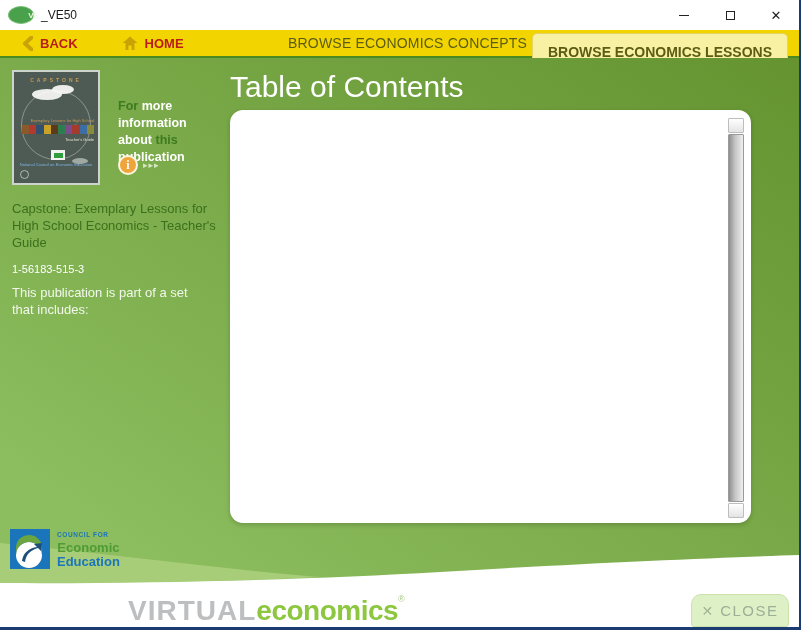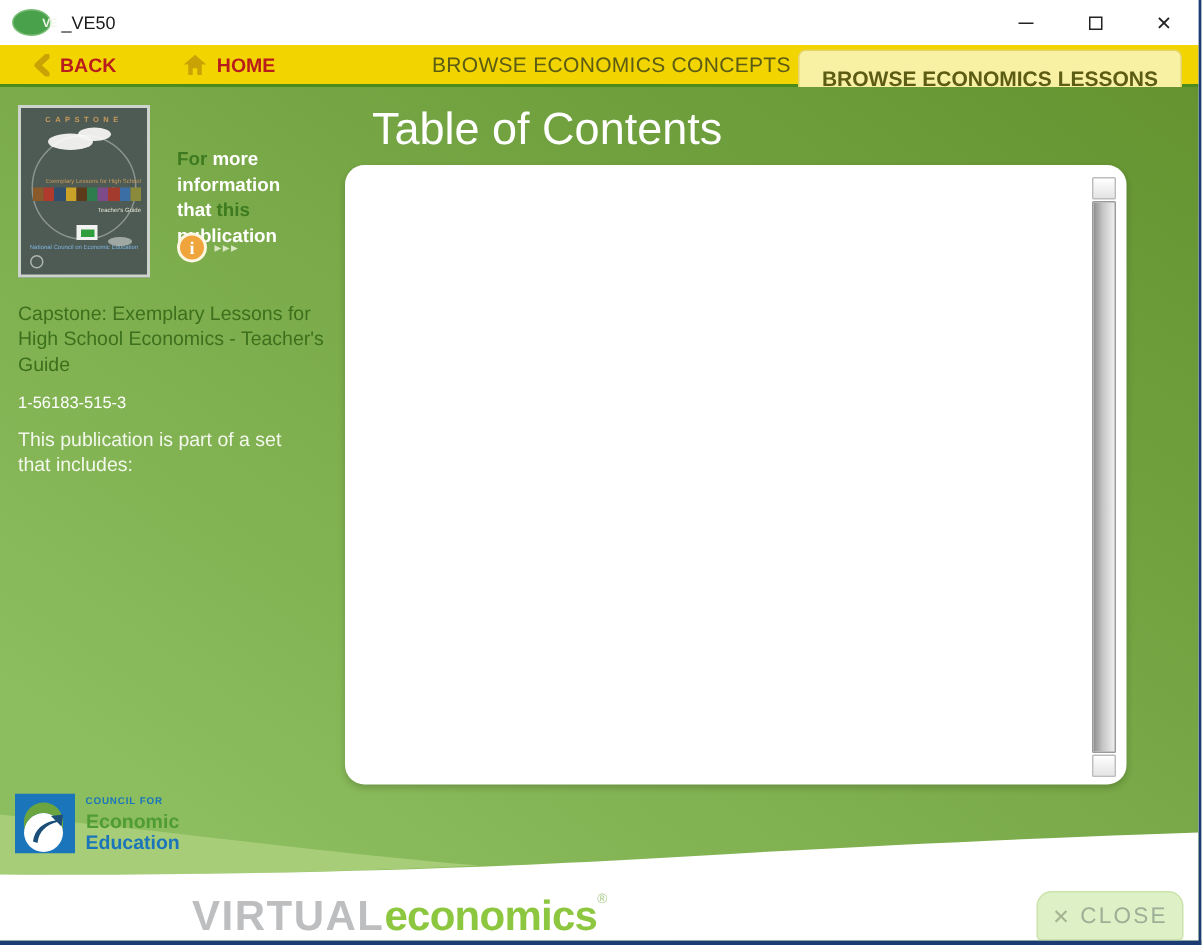--- a/index.html
+++ b/index.html
@@ -94,21 +94,21 @@
   }
   .info-arrows { font-size:9px; color:#d7e8c2; letter-spacing:1px; }
 
   .pub-title { position:absolute; left:12px; top:142px; width:208px;
                font-size:13px; line-height:17px; color:#3c701c; }
   .isbn { position:absolute; left:12px; top:205px; font-size:11px; font-weight:normal; color:#ffffff; }
   .set-note { position:absolute; left:12px; top:226px; width:200px;
               font-size:13px; line-height:17px; color:#f2f7ec; }
 
   
-  .page-heading { position:absolute; left:248px; top:12px; font-size:30px; color:#ffffff; }
+  .page-heading { position:absolute; left:230px; top:12px; font-size:30px; color:#ffffff; }
   .toc-panel {
     position:absolute; left:230px; top:52px; width:521px; height:413px;
     background:#ffffff; border-radius:13px;
     box-shadow:0 2px 5px rgba(0,0,0,0.18);
   }
   .scrollbar { position:absolute; right:7px; top:8px; bottom:5px; width:16px;
                display:flex; flex-direction:column; }
   .sb-btn { height:15px; background:linear-gradient(#ffffff,#e4e4e4);
             border:1px solid #bdbdbd; border-radius:1px; cursor:pointer; }
   .sb-thumb { flex:1; margin:1px 0;
@@ -204,21 +204,21 @@
         </div>
       <div class="bc-publisher">National Council on Economic Education</div>
       <div class="bc-seal"></div>
       <div class="bc-cloud c3"></div>
     </div>
 
     <div class="info-link">
       <div><span class="w-dark">For</span>
            <span class="w-light">more</span></div>
       <div><span class="w-light">information</span></div>
-      <div><span class="w-light">that</span>
+      <div><span class="w-light">about</span>
            <span class="w-dark">this</span></div>
       <div><span class="w-light">publication</span></div>
     </div>
     <div class="info-row">
       <div class="info-icon">i</div>
       <span class="info-arrows">▸▸▸</span>
     </div>
 
     <div class="pub-title">Capstone: Exemplary Lessons for High School Economics - Teacher's Guide</div>
     <div class="isbn">1-56183-515-3</div>

